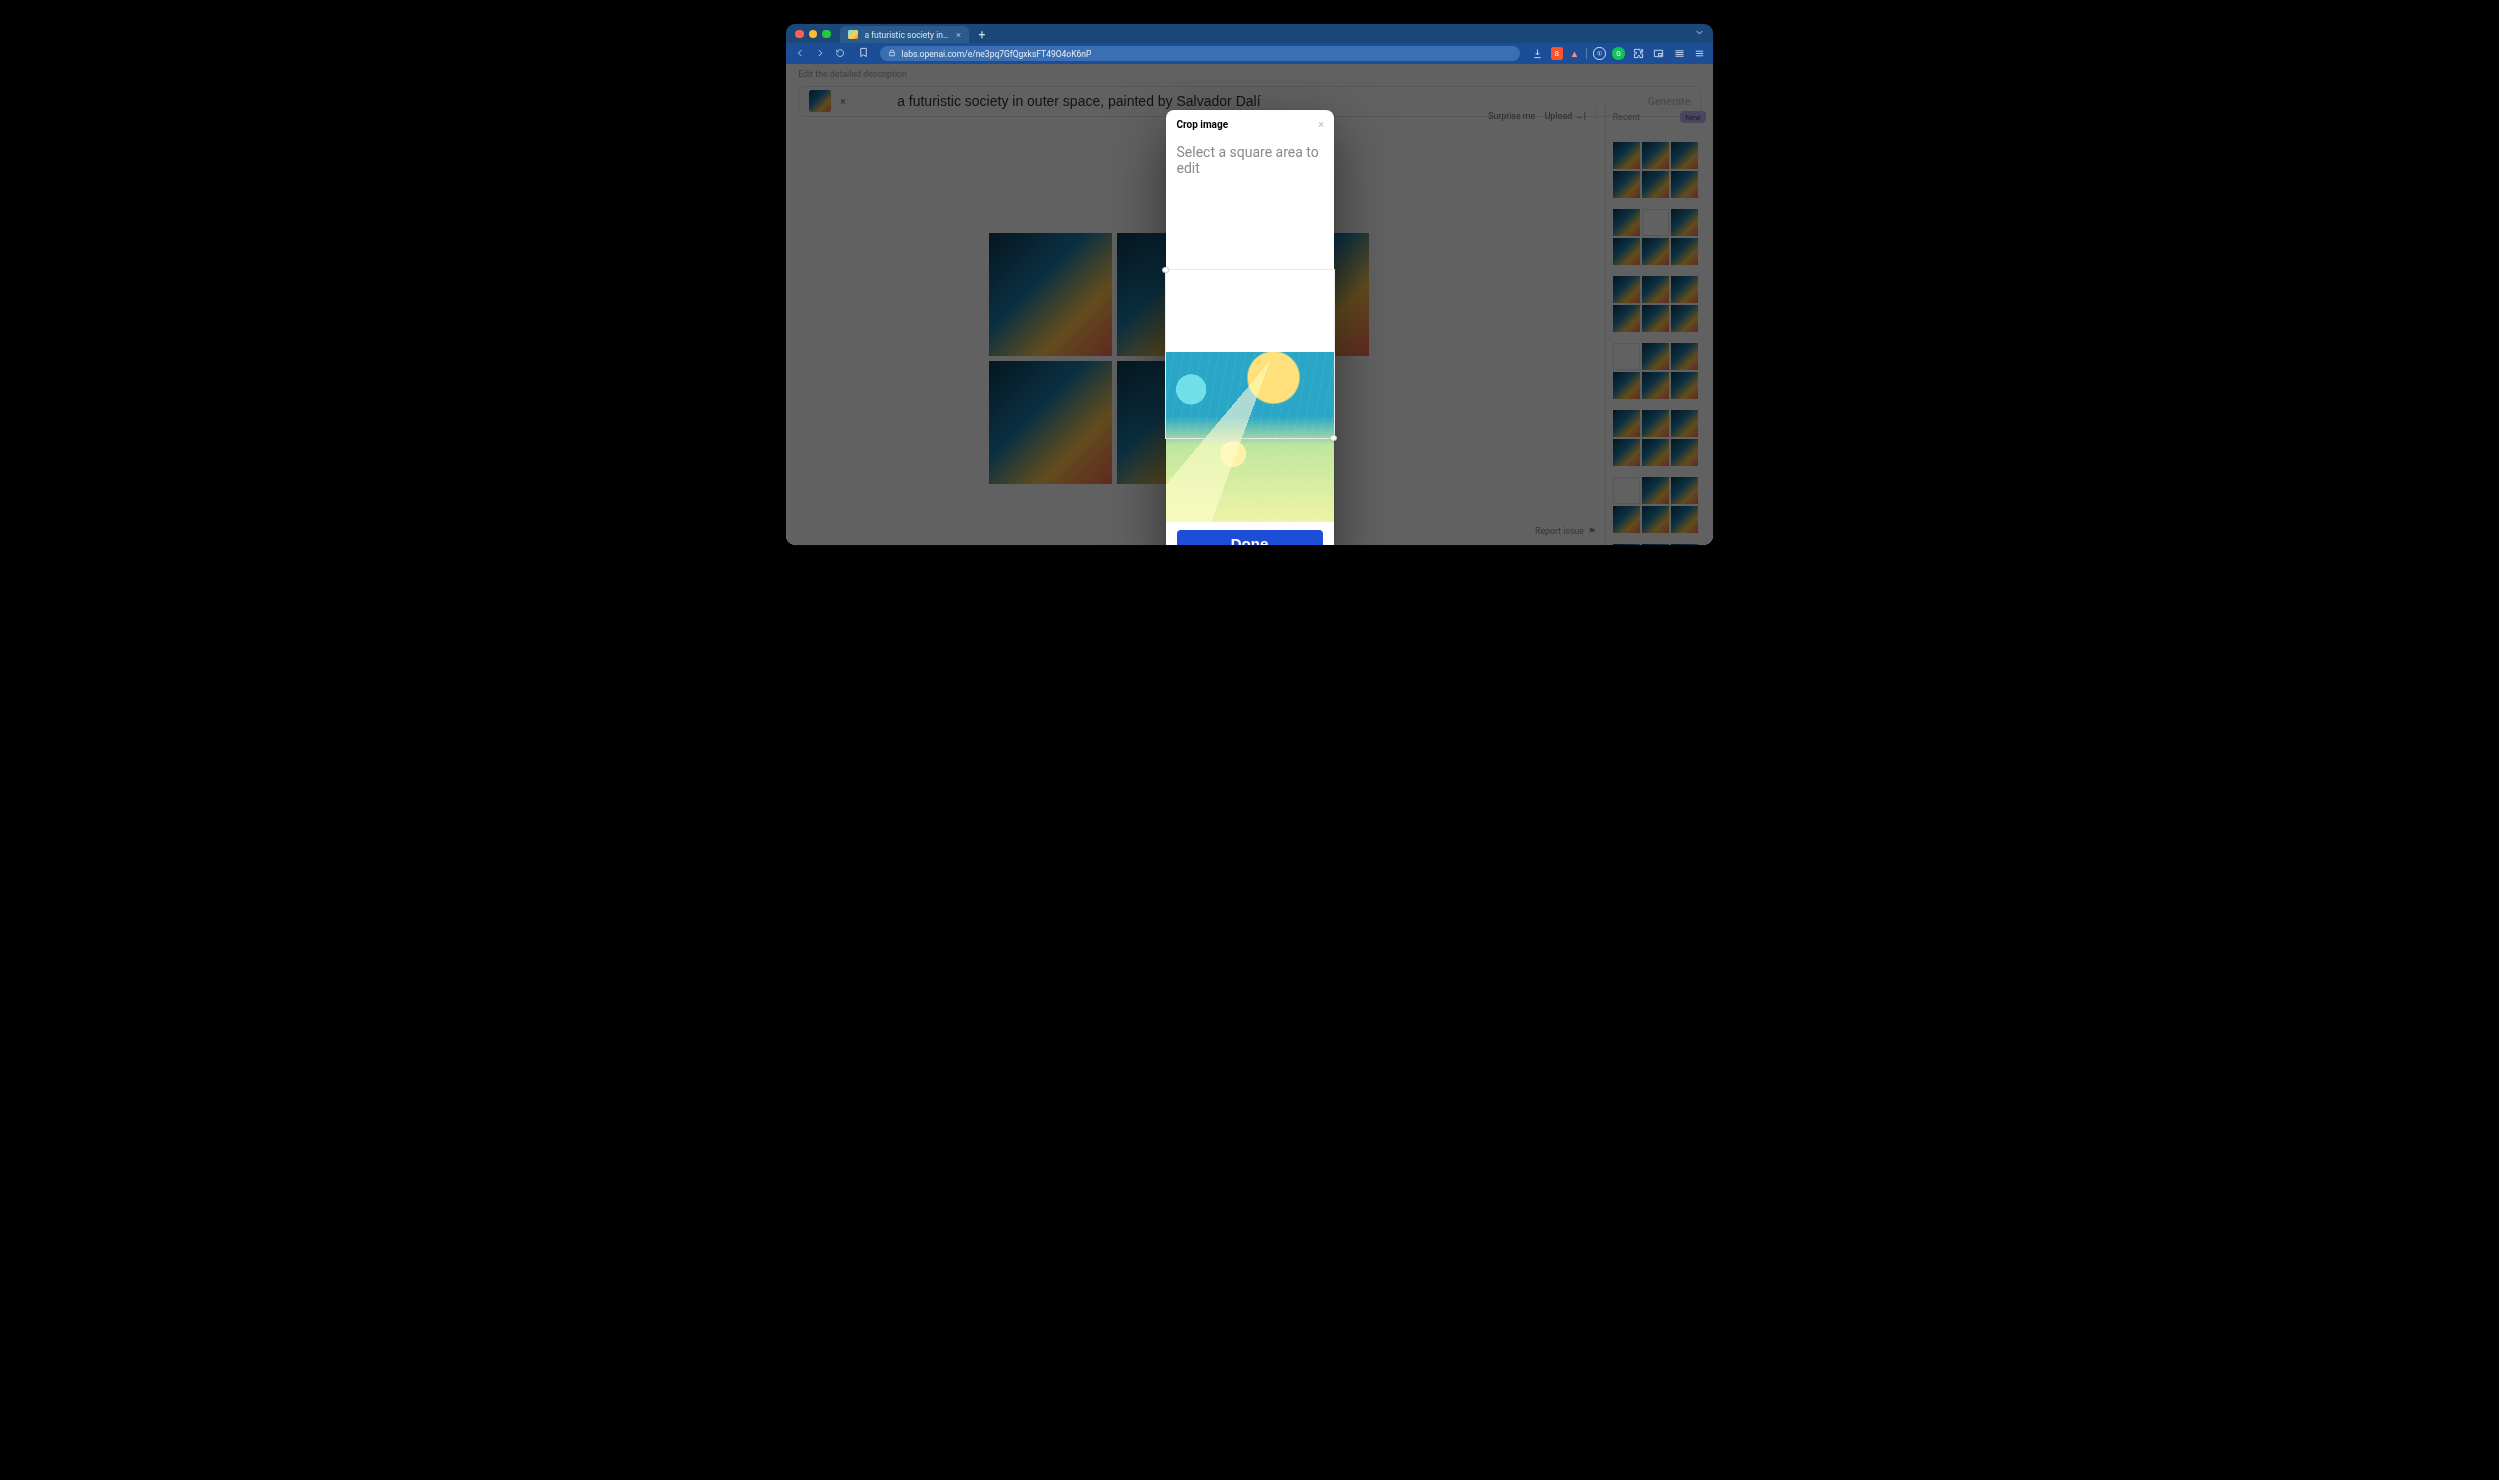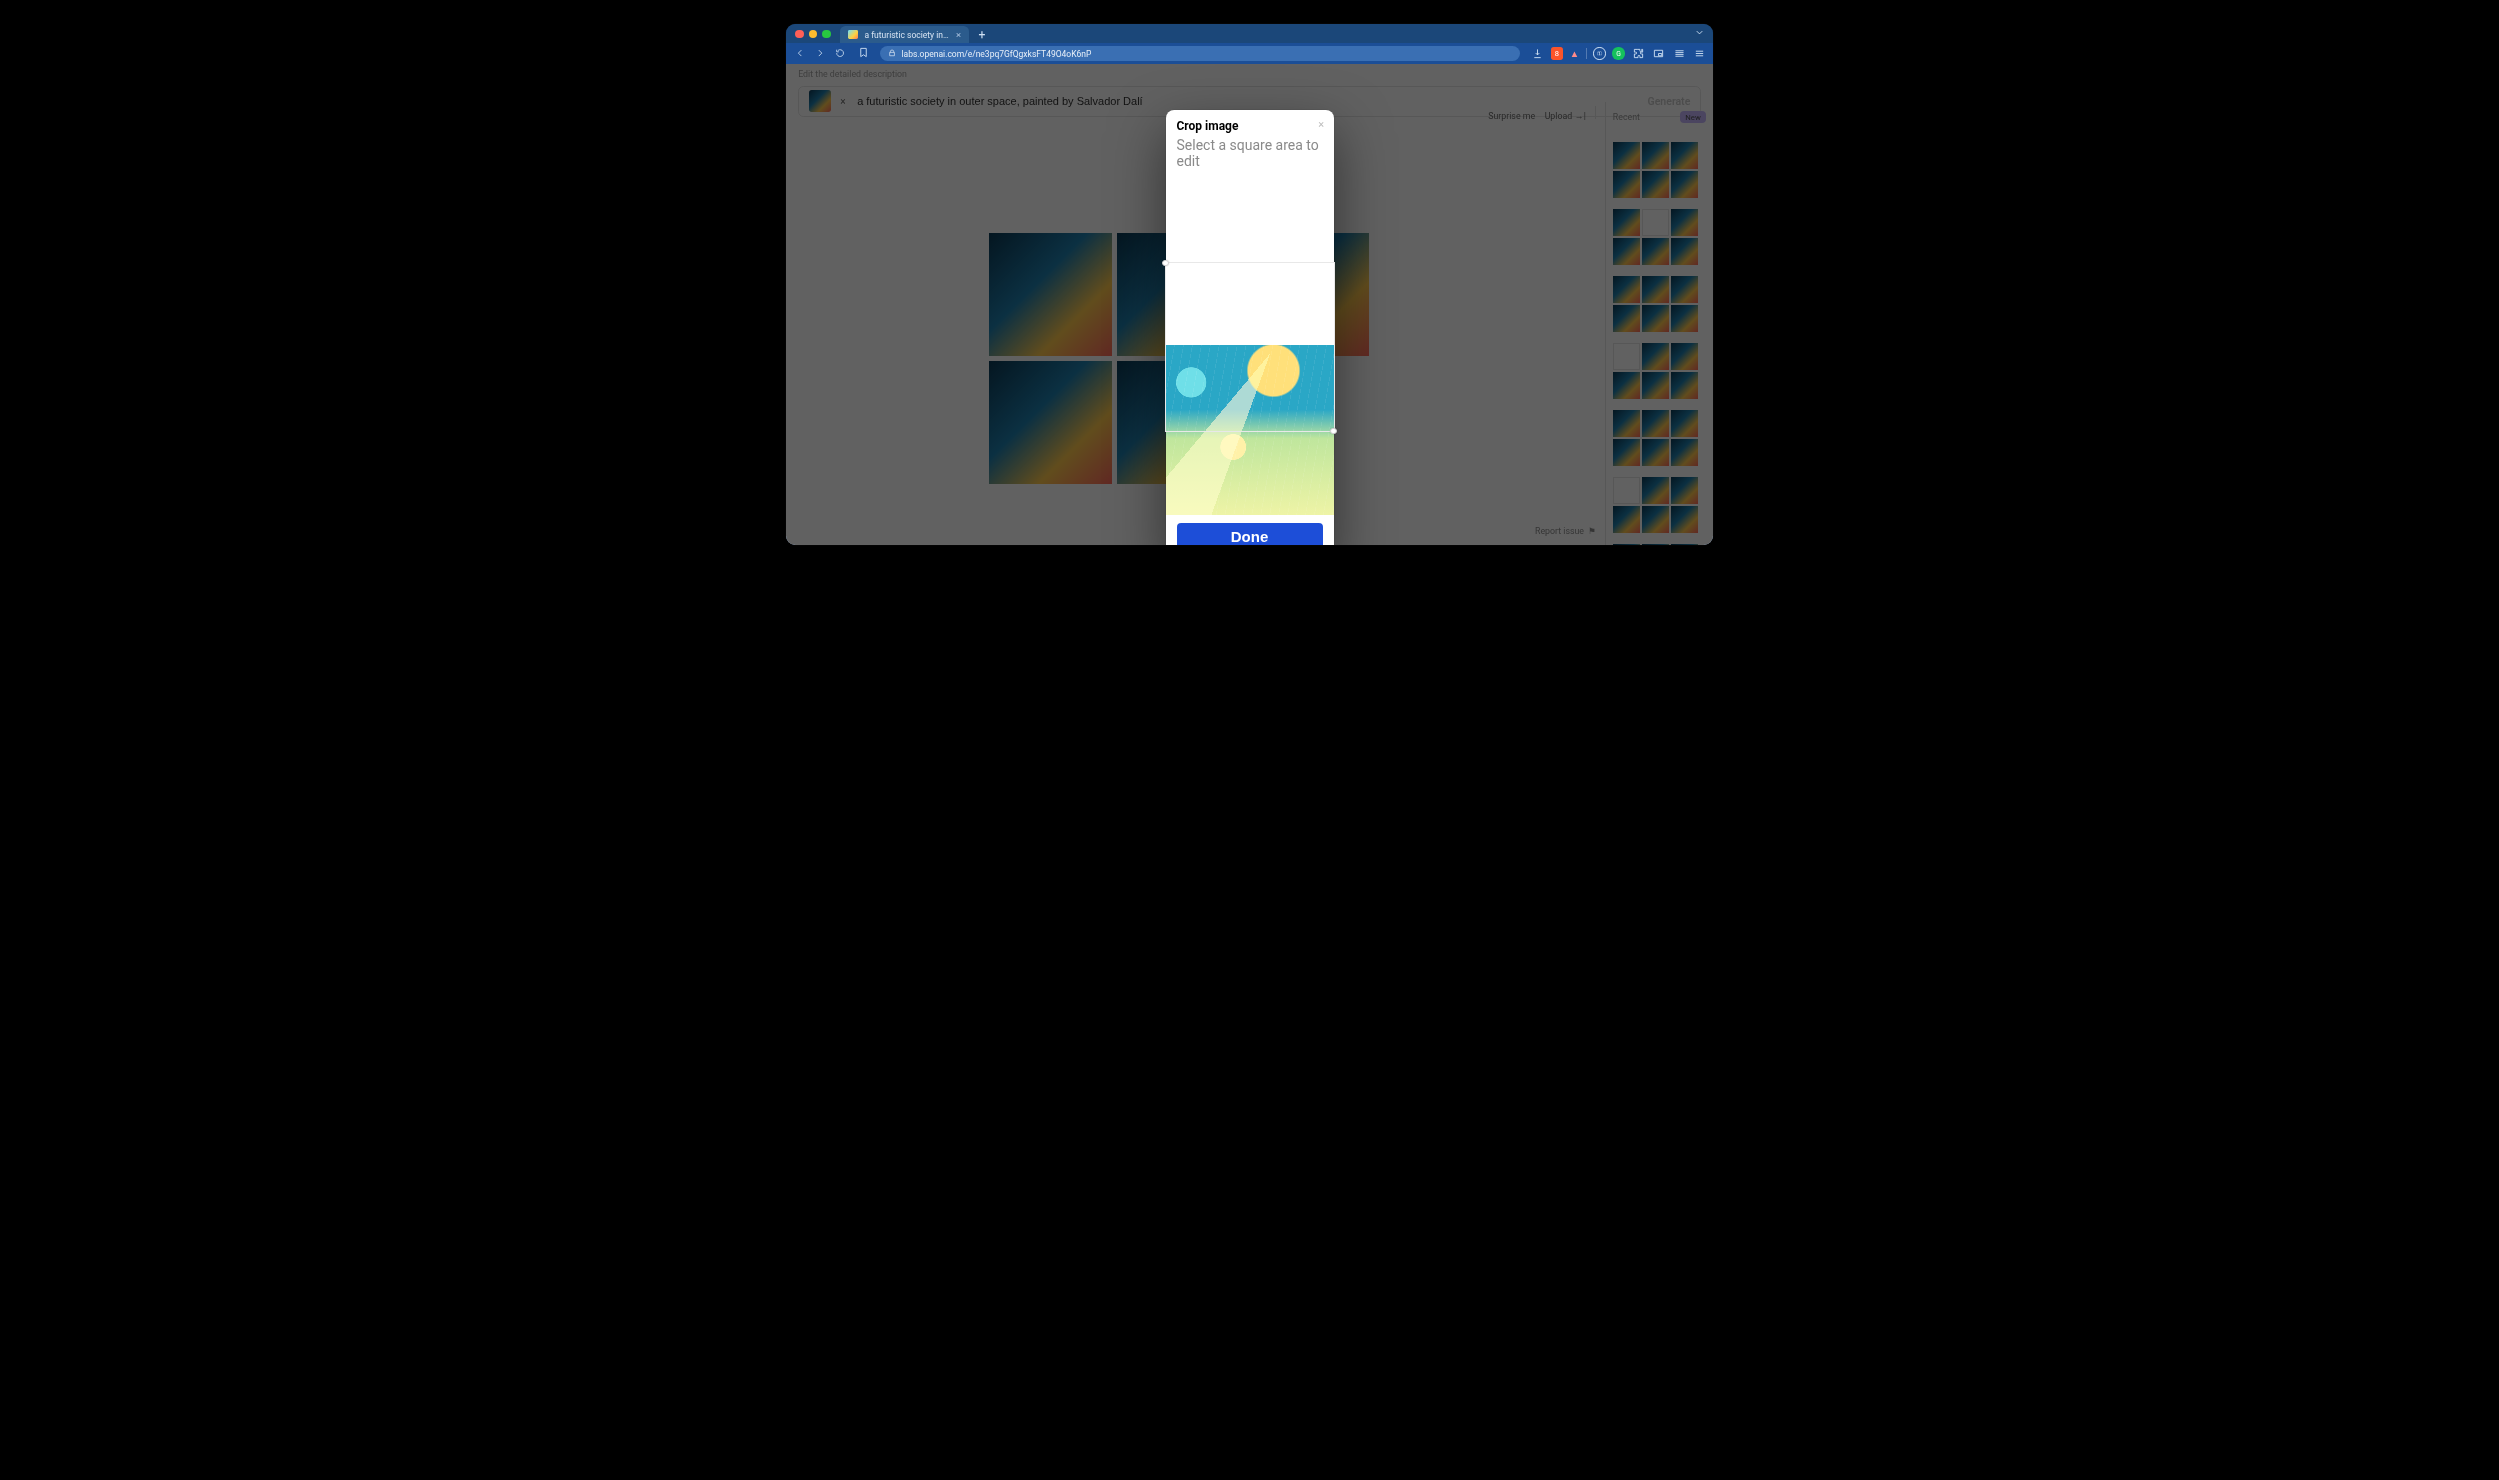--- a/index.html
+++ b/index.html
@@ -93,21 +93,21 @@
 
   
   .prompt-area{padding:0 12.2px;}
   .prompt-hint{color:#a3a3a3;font-size:8.8px;margin:5.4px 0 6.8px;}
   .prompt-row{
     display:flex;align-items:center;gap:9.5px;
     border:0.7px solid var(--border);border-radius:5.4px;height:31px;padding:0 9.5px;
   }
   .thumb{width:22px;height:22px;border-radius:2.7px;background:linear-gradient(135deg,#0c3a55,#1f7fae 40%,#ffc94d 70%,#ff6b5e);}
   .thumb-x{font-size:10.2px;color:#6b6b6b;}
-  .prompt-input{flex:1;border:none;outline:none;font-size:11px;color:#333;background:transparent;}
+  .prompt-input{flex:1;border:none;outline:none;font-size:14px;color:#333;background:transparent;margin-left:40px;}
   .generate{color:#c9c9c9;font-weight:600;font-size:10.5px;}
 
   
   .right-rail{
     position:absolute;top:38px;right:0;width:108px;bottom:0;
     border-left:0.7px solid var(--border);
     padding:9.5px 6.8px;font-size:8.8px;
   }
   .rail-top{display:flex;align-items:center;justify-content:space-between;color:#6b6b6b;margin-bottom:19px;}
   .rail-title{color:#999;}
@@ -152,21 +152,21 @@
   .scrim{
     position:absolute;inset:0;background:rgba(0,0,0,.62);
   }
   .modal{
     position:absolute;left:50%;top:46px;transform:translateX(-50%);
     width:168px;background:#fff;border-radius:8.1px;
     box-shadow:0 20.3px 54px rgba(0,0,0,.5),0 0 0 0.7px rgba(0,0,0,.08);
     padding:9.5px 0 9.5px;
     overflow:visible;
   }
-  .modal h3{margin:0 11px 4px;font-size:12px;}
+  .modal h3{margin:0 11px 14px;font-size:10px;}
   .modal p{margin:0 11px 6.8px;font-size:14px;color:#8a8a8a;}
   .modal .close{position:absolute;top:9.5px;right:9.5px;color:#bdbdbd;font-size:11px;line-height:1;}
   .crop-canvas{
     position:relative;height:339px;background:#fff;
   }
   .uploaded{
     position:absolute;left:0;right:0;top:169px;bottom:0;
     background:
       radial-gradient(circle at 64% 15%,#ffe07a 0 14%,transparent 15%),
       radial-gradient(27px 27px at 15% 22%,#6fdfe8 0 55%,transparent 57%),

